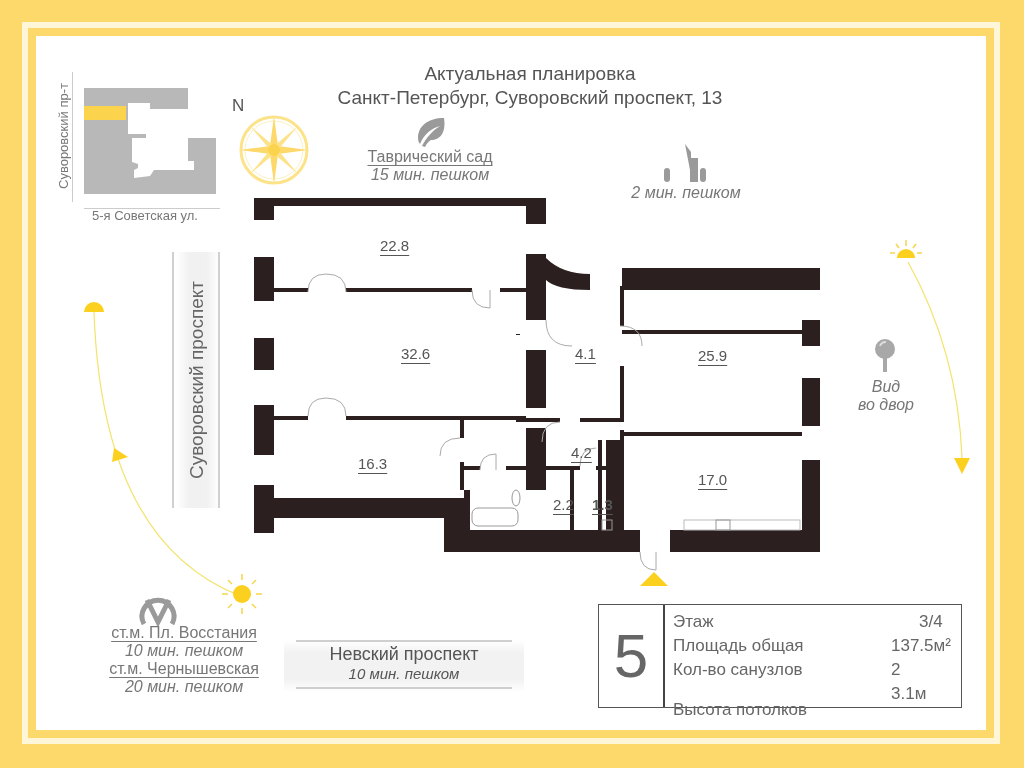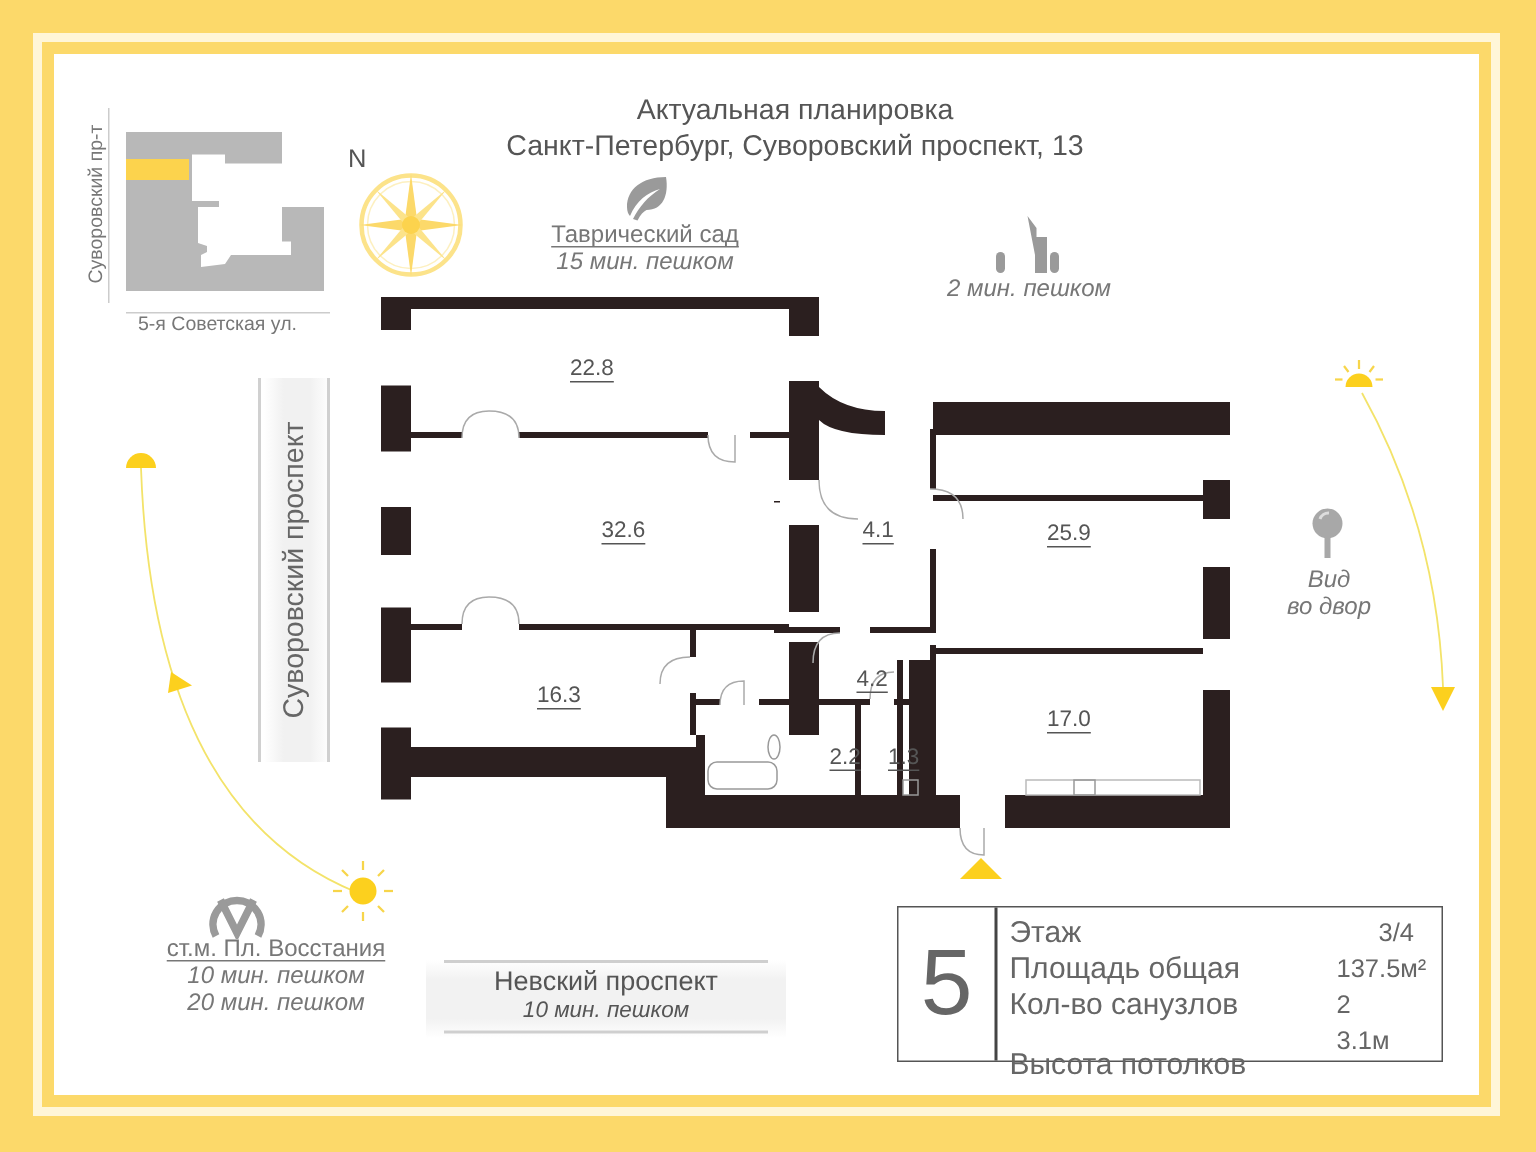--- a/index.html
+++ b/index.html
@@ -8,21 +8,21 @@
   .frame-yellow{position:absolute;left:28px;top:28px;width:966px;height:710px;background:#fcd96a;}
   .canvas{position:absolute;left:36px;top:36px;width:950px;height:694px;background:#ffffff;}
   .abs{position:absolute;}
   .title{color:#555;font-size:19px;text-align:center;line-height:24px;}
   .poi-name{color:#777;font-size:16px;text-decoration:underline;text-underline-offset:3px;text-decoration-thickness:1px;text-align:center;white-space:nowrap;}
   .poi-time{color:#777;font-size:16px;font-style:italic;text-align:center;white-space:nowrap;}
   .street{color:#777;font-size:13px;white-space:nowrap;}
   .room-label{position:absolute;color:#555;font-size:15px;text-decoration:underline;text-underline-offset:4px;text-decoration-thickness:1px;}
   .info-box{position:absolute;left:598px;top:604px;width:362px;height:102px;border:1.5px solid #555;}
   .info-num{position:absolute;left:0;top:0;width:64px;height:102px;border-right:2px solid #444;font-size:62px;color:#666;text-align:center;line-height:102px;}
-  .info-row{position:absolute;left:74px;font-size:20px;color:#666;line-height:22px;}
+  .info-row{position:absolute;left:74px;font-size:17px;color:#666;line-height:22px;}
   .info-val{position:absolute;left:292px;font-size:17px;color:#666;line-height:22px;}
   svg{position:absolute;}
 </style>
 </head>
 <body>
 
 <div class="frame-outer"></div>
 <div class="frame-yellow"></div>
 <div class="canvas"></div>
 
@@ -120,20 +120,21 @@
   <div class="poi-time">во двор</div>
 </div>
 
 <svg style="left:136px;top:590px;" width="44" height="36">
   <path d="M8 34 A16 16 0 1 1 36 34" fill="none" stroke="#9a9a9a" stroke-width="5"></path>
   <path d="M11 10 L22 32 L33 10" fill="none" stroke="#9a9a9a" stroke-width="5"></path>
 </svg>
 <div class="abs" style="left:64px;top:624px;width:240px;">
   <div class="poi-name">ст.м. Пл. Восстания</div>
   <div class="poi-time">10 мин. пешком</div>
+  <div class="poi-name">ст.м. Чернышевская</div>
   <div class="poi-time">20 мин. пешком</div>
 </div>
 
 <div class="abs" style="left:284px;top:640px;width:240px;height:52px;background:linear-gradient(180deg,#ffffff 0%,#f2f2f2 25%,#f2f2f2 75%,#ffffff 100%);"></div>
 <div class="abs" style="left:296px;top:640px;width:216px;height:2px;background:#cfcfcf;"></div>
 <div class="abs" style="left:296px;top:687px;width:216px;height:2px;background:#cfcfcf;"></div>
 <div class="abs" style="left:284px;top:644px;width:240px;">
   <div style="color:#555;font-size:18px;text-align:center;">Невский проспект</div>
   <div style="color:#555;font-size:15px;font-style:italic;text-align:center;">10 мин. пешком</div>
 </div>
@@ -223,21 +224,21 @@
   <polygon points="390,396 404,382 418,396" fill="#fcd01e"></polygon>
 </svg>
 
 <div class="room-label" style="left:380px;top:237px;">22.8</div>
 <div class="room-label" style="left:382px;top:345px;margin-left:19px;">32.6</div>
 <div class="room-label" style="left:358px;top:455px;">16.3</div>
 <div class="room-label" style="left:575px;top:345px;">4.1</div>
 <div class="room-label" style="left:698px;top:347px;">25.9</div>
 <div class="room-label" style="left:571px;top:444px;">4.2</div>
 <div class="room-label" style="left:553px;top:496px;">2.2</div>
-<div class="room-label" style="left:592px;top:496px;">1.3</div>
+<div class="room-label" style="left:592px;top:496px;font-weight:bold;">1.3</div>
 <div class="room-label" style="left:698px;top:471px;">17.0</div>
 
 <div class="info-box">
   <div class="info-num">5</div>
   <div class="info-row" style="top:6px;">Этаж</div>
   <div class="info-val" style="top:6px;margin-left:28px;">3/4</div>
   <div class="info-row" style="top:30px;">Площадь общая</div>
   <div class="info-val" style="top:30px;">137.5м²</div>
   <div class="info-row" style="top:54px;">Кол-во санузлов</div>
   <div class="info-val" style="top:54px;">2</div>

